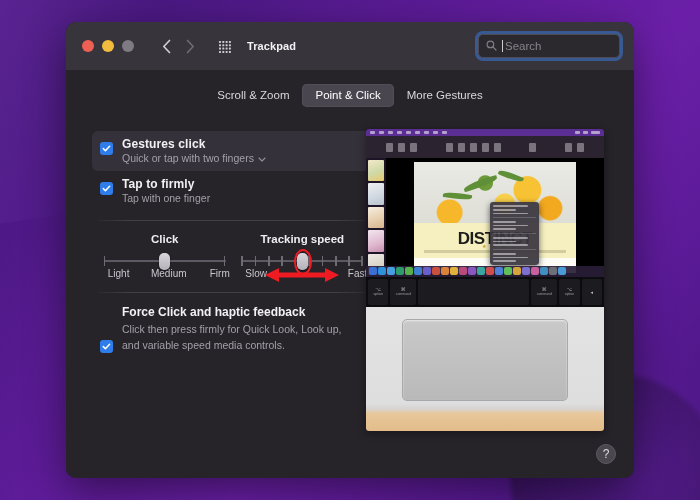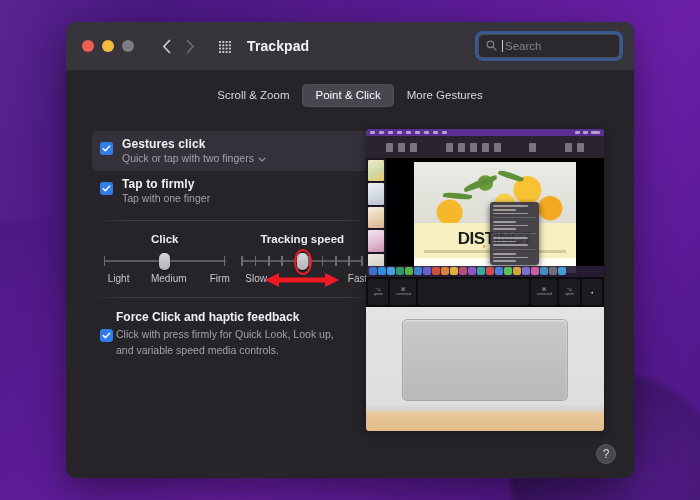--- a/index.html
+++ b/index.html
@@ -59,21 +59,21 @@
   .chev {
     width: 20px; height: 22px;
     display: flex; align-items: center; justify-content: center;
   }
   .chev svg { display: block; }
 
   .gridicon { margin-left: 18px; display: flex; align-items: center; }
   .win-title {
     margin-left: 14px;
     color: #f2f1f3;
-    font-size: 14px;
+    font-size: 11px;
     font-weight: bold;
     letter-spacing: 0.1px;
   }
 
   .searchwrap {
     position: absolute; right: 14px; top: 50%;
     transform: translateY(-50%);
     width: 142px; height: 24px;
   }
   .searchfield {
@@ -185,21 +185,21 @@
   }
   .knob {
     position: absolute; top: -1px;
     width: 11px; height: 17px;
     border-radius: 5px;
     background: linear-gradient(180deg,#d8d6db,#b4b1ba);
     box-shadow: 0 1px 2px rgba(0,0,0,.5);
   }
   .sl-labels {
     display: flex; justify-content: space-between;
-    width: 130px; margin-top: 5px;
+    width: 130px; 
     font-size: 10px; color: #c9c7cd; padding-left: 8px;
   }
   .sl-labels.three span { flex: 1 1 0; text-align: center; }
   .sl-labels.three span:first-child { text-align: left; }
   .sl-labels.three span:last-child { text-align: right; }
   .sl-labels.two { justify-content: space-between; }
 
   
   .red-ellipse {
     position: absolute;
@@ -210,21 +210,21 @@
     pointer-events: none;
   }
   .red-arrow {
     position: absolute;
     width: 74px; height: 18px;
     pointer-events: none;
   }
 
   
   .fcrow {
-    display: flex; gap: 3px; align-items: center;
+    display: flex; gap: 9px; align-items: flex-end;
     padding: 0 8px;
     margin-top: 12px;
   }
   .fctxt { display: flex; flex-direction: column; gap: 3px; }
   .fctitle { font-size: 12px; color: #f1f0f2; font-weight: bold; }
   .fcsub { font-size: 10.5px; color: #a3a0a8; line-height: 1.45; }
 
   
   .preview {
     position: absolute;
@@ -537,21 +537,21 @@
         <div class="sep" style="margin-top:13px;"></div>
 
         <div class="fcrow">
           <span class="cb" style="margin-top:2px;">
             <svg width="9" height="9" viewBox="0 0 9 9">
                 <path d="M1.3 4.6 L3.4 6.7 L7.6 2.2" fill="none" stroke="#fff" stroke-width="1.5" stroke-linecap="round" stroke-linejoin="round"></path>
               </svg>
           </span>
           <span class="fctxt">
             <span class="fctitle">Force Click and haptic feedback</span>
-            <span class="fcsub">Click with press firmly for Quick Look, Look up,</span>
+            <span class="fcsub">Click then press firmly for Quick Look, Look up,</span>
             <span class="fcsub" style="margin-top:-2px;">and variable speed media controls.</span>
           </span>
         </div>
 
       </div>
 
       <div class="preview">
 
         <div class="pv-mac">
           <div class="pv-menubar">

